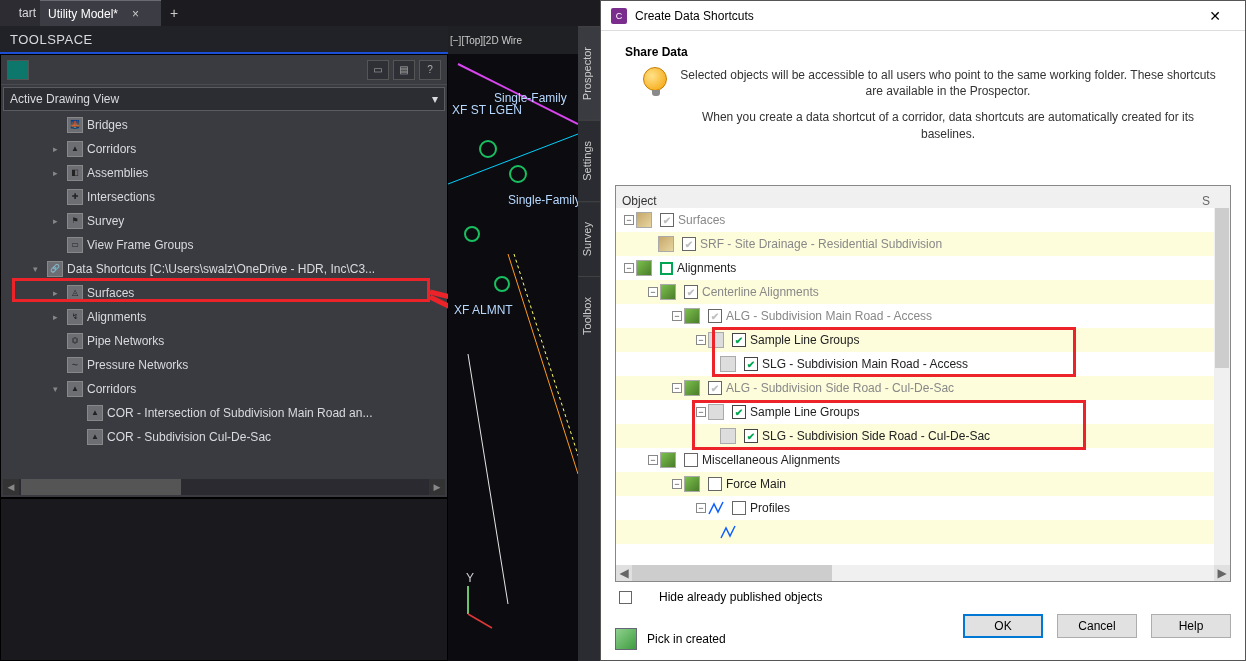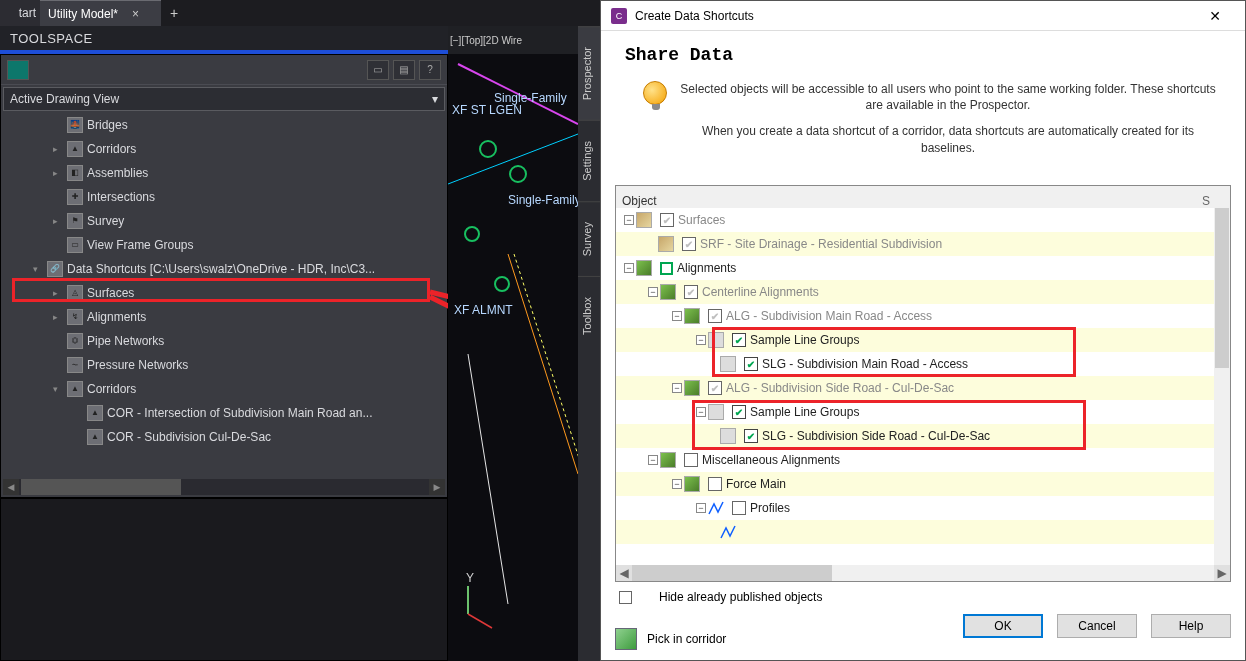--- a/index.html
+++ b/index.html
@@ -24,21 +24,21 @@
   body { margin:0; padding:0; width:1246px; height:661px; background:#666; overflow:hidden; }
 
   
   .app-shell { position:absolute; left:0; top:0; width:600px; height:661px; background:var(--ui-dark-1); color:var(--text-light); }
   .titlebar { display:flex; align-items:center; height:26px; background:#1c1c20; }
   .tab-start { width:40px; height:26px; line-height:26px; text-align:right; padding-right:4px; color:var(--text-light); background:#2c2c32; font-size:12px;}
   .tab-active { display:flex; align-items:center; height:26px; padding:0 8px; background:#3c3d44; color:#fff; border-top:1px solid #6a6b71;}
   .tab-active span { margin-right:14px; }
   .tab-close { color:#ccc; }
   .tab-plus { width:26px; text-align:center; color:#ccc; font-size:14px; }
-  .cmdbar { display:flex; align-items:center; height:28px; background:var(--ui-dark-3); border-bottom:4px solid #1d4ed8;}
+  .cmdbar { display:flex; align-items:center; height:28px; background:var(--ui-dark-3); border-bottom:2px solid #1d4ed8;}
   .cmdbar span { margin-left:10px; font-size:13px; letter-spacing:.5px; }
   .toolspace { position:absolute; left:0; top:54px; width:448px; height:444px; background:var(--ui-dark-2); border:1px solid #000;}
   .ts-toolbar { height:30px; display:flex; align-items:center; justify-content:space-between; border-bottom:1px solid var(--ui-border-dark); padding:0 6px;}
   .ts-toolbar-left { width:22px; height:20px; background:#0d776b; border:1px solid #555;}
   .ts-toolbar-right { display:flex; gap:4px; }
   .ts-btn { width:22px; height:20px; background:#2f3036; border:1px solid #555; display:flex; align-items:center; justify-content:center; color:#aaa; font-size:10px;}
   .ts-combo { height:24px; display:flex; align-items:center; justify-content:space-between; padding:0 6px; background:#2c2d33; border:1px solid #5a5b60; margin:2px;}
   .ts-tree { position:absolute; left:2px; top:58px; width:442px; bottom:20px; overflow:hidden; background:var(--ui-dark-2);}
   .ts-row { display:flex; align-items:center; height:24px; padding-left:30px; color:var(--text-light); white-space:nowrap;}
   .ts-row.lvl2 { padding-left:50px; }
@@ -58,21 +58,21 @@
   .side-tabs { position:absolute; right:0; top:0; width:22px; height:100%; background:#2b2c31; display:flex; flex-direction:column;}
   .side-tab { flex:0 0 auto; writing-mode:vertical-rl; transform:rotate(180deg); padding:20px 3px; color:#ccc; font-size:11px; border-bottom:1px solid #444; text-align:center;}
 
   
   .dialog { position:absolute; left:600px; top:0; width:646px; height:661px; background:var(--win-bg); color:var(--win-text); border:1px solid #555;}
   .dlg-title { height:30px; display:flex; align-items:center; padding:0 10px; justify-content:space-between; border-bottom:1px solid #ddd;}
   .dlg-title-left { display:flex; align-items:center; gap:8px; font-size:13px; }
   .dlg-ic { width:16px; height:16px; background:#7a2d8c; color:#fff; font-size:9px; text-align:center; line-height:16px; border-radius:2px;}
   .dlg-close { width:40px; text-align:center; font-size:14px; }
   .dlg-body { padding:14px 24px 4px 24px; }
-  .dlg-h { font-weight:bold; margin-bottom:16px; font-size:18px;font-family:Liberation Mono, monospace;}
+  .dlg-h { font-weight:bold; margin-bottom:8px; font-size:12px;}
   .dlg-p { margin:0 0 10px 54px; font-size:12px; color:#333; line-height:1.35;text-align:center;}
   .dlg-bulb { float:left; width:40px; height:40px; margin:0 0 0 10px; }
   .bulb { width:24px; height:24px; border-radius:50%; background:radial-gradient(circle at 8px 8px, #ffe28a, #f4a000); border:1px solid #c57c00; position:relative; margin:0 auto;}
   .bulb:after{content:"";position:absolute;left:8px;top:22px;width:8px;height:6px;background:#8a8a8a;border-radius:0 0 3px 3px;}
 
   .tree-area { position:absolute; left:14px; right:14px; top:184px; bottom:78px; border:1px solid #888;}
   .tree-header { height:30px; background:var(--panel-bg); border-bottom:1px solid #aaa; display:flex; align-items:center; padding-left:6px; color:#333;}
   .tree-scroll { position:absolute; left:0; top:22px; right:0; bottom:16px; overflow:hidden;}
   .tree-hsb { position:absolute; left:0; bottom:0; right:0; height:16px; background:#f0f0f0; display:flex;}
   .tree-hsb .thumb { width:200px;height:100%;background:#cdcdcd;margin-left:0;}
@@ -408,21 +408,21 @@
     <div class="red-box" style="left:76px;  top:214px; width:394px;  height:50px;"></div>
   </div>
 
   <div class="dlg-bottom">
     <div class="chk-row">
       <span class="chk" style="width:13px;height:13px;"></span>
       <span>Hide already published objects</span>
     </div>
     <div class="pick-row">
       <div class="pick-ic"></div>
-      <span>Pick in corridor</span>
+      <span>Pick in created</span>
     </div>
     <div class="btn-row">
       <div class="btn primary">OK</div>
       <div class="btn">Cancel</div>
       <div class="btn">Help</div>
     </div>
   </div>
 </div>
 
 </body></html>

